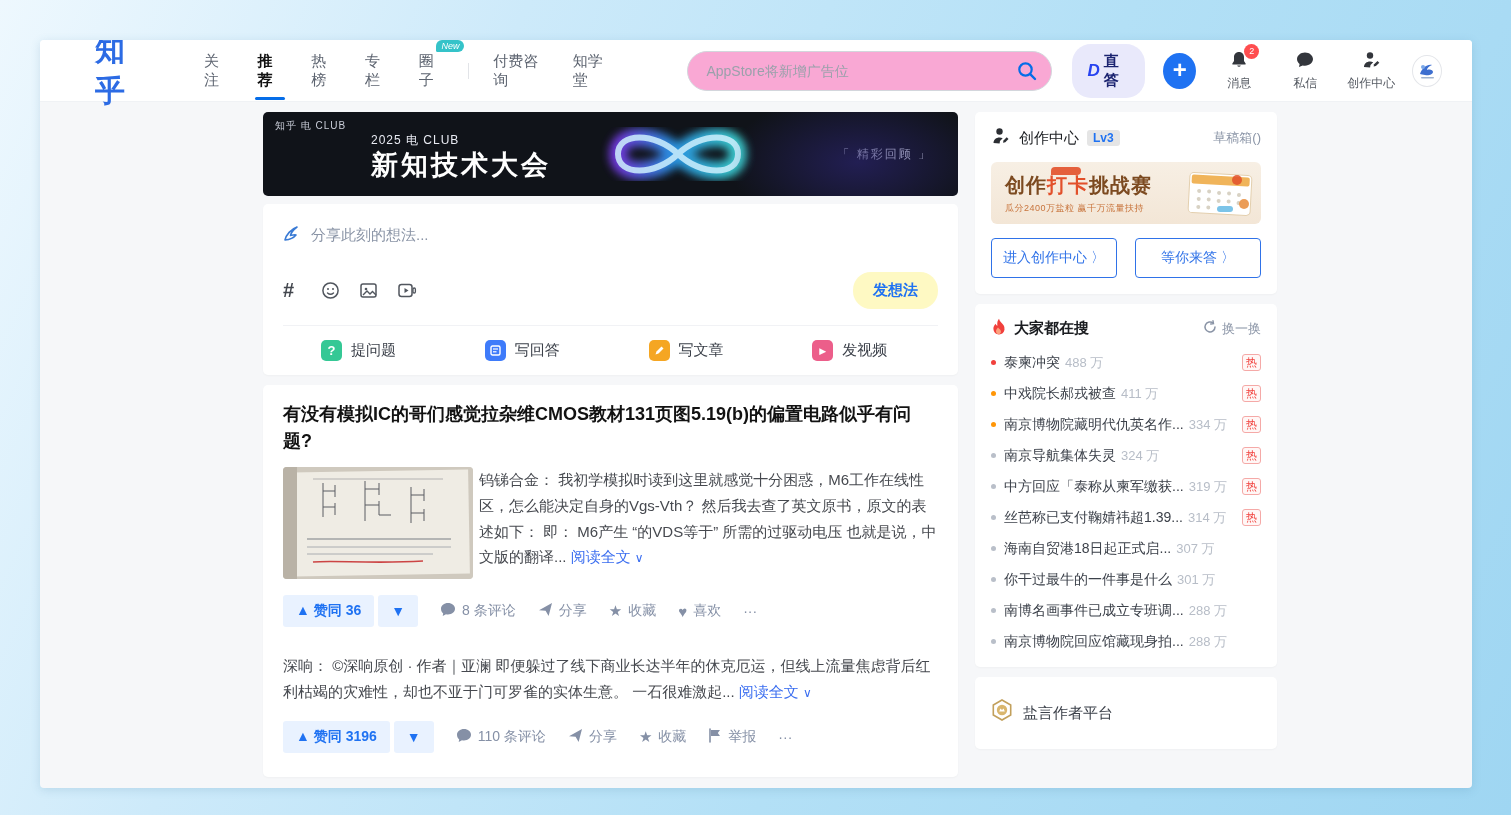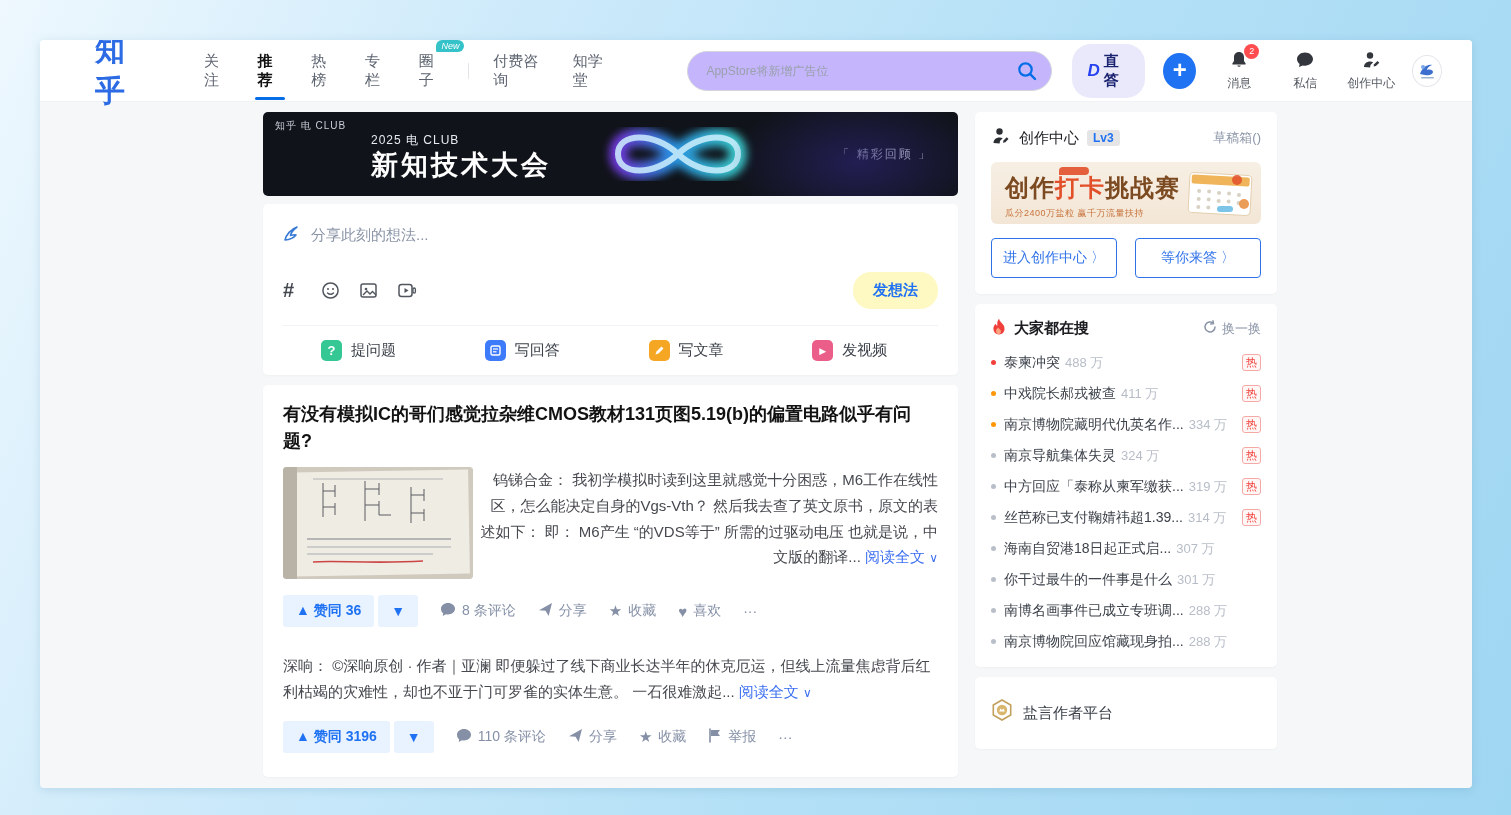--- a/index.html
+++ b/index.html
@@ -18,21 +18,21 @@
   .nav-item { position:relative; margin:0 14px; font-size:15px; color:#5d6470; cursor:pointer; padding:20px 0; }
   .nav-item.active { color:#121212; font-weight:bold; }
   .nav-item.active::after { content:""; position:absolute; left:50%; transform:translateX(-50%);
     bottom:10px; width:30px; height:3px; border-radius:2px; background:#056de8; }
   .nav-badge { position:absolute; top:8px; right:-20px; background:#35c3c9; color:#fff;
     font-size:9px; padding:1px 5px; border-radius:8px 8px 8px 2px; font-style:italic; }
   .nav-sep { width:1px; height:16px; background:#e2e4e8; margin:0 10px; }
 
   .search-wrap { position:relative; margin-left:62px; }
   .search-input { width:365px; height:40px; border:1px solid #d3d6dc; border-radius:999px;
-    padding:0 44px 0 18px; font-size:12px; color:#333; background:#c4b5fd; outline:none;
+    padding:0 44px 0 18px; font-size:14px; color:#333; background:#f9a8d4; outline:none;
     font-family:"Liberation Sans","DejaVu Sans",sans-serif; }
   .search-input::placeholder { color:#9aa1ab; }
   .search-btn { position:absolute; right:14px; top:9px; width:22px; height:22px; cursor:pointer; }
 
   .zhida { margin-left:20px; display:flex; align-items:center; gap:4px; background:#e9e9fb;
     border-radius:19px; padding:8px 15px; cursor:pointer; }
   .zhida-d { font-weight:900; font-style:italic; font-size:17px; color:#2743f0; }
   .zhida-label { font-size:15px; font-weight:bold; color:#1b2370; }
 
   .plus-btn { margin-left:18px; width:36px; height:36px; border-radius:50%; background:#1f72f2;
@@ -80,42 +80,42 @@
   .quick-item { flex:1; display:flex; align-items:center; justify-content:flex-start; gap:9px;
     padding:14px 0 14px 38px; cursor:pointer; }
   .q-ic { width:21px; height:21px; border-radius:5px; color:#fff; font-size:13px; font-weight:bold;
     display:flex; align-items:center; justify-content:center; }
   .quick-label { font-size:15px; color:#3c414a; }
 
   
   .feed { margin-top:10px; padding:16px 20px 24px; }
   .post + .post { margin-top:26px; }
   .post-title { font-size:18px; font-weight:bold; color:#121212; line-height:1.5; cursor:pointer; }
-  .post-body { display:flex; gap:6px; margin-top:12px;text-align:right; }
+  .post-body { display:flex; gap:6px; margin-top:12px; }
   .thumb { flex:0 0 190px; height:112px; border-radius:4px; overflow:hidden; cursor:pointer; background:#d8d3ca; }
   .excerpt { font-size:15px; color:#46494f; line-height:1.72; }
   .read-more { color:#3b6ef0; cursor:pointer; white-space:nowrap; }
   .chev { font-size:12px; color:#3b6ef0; }
   .post-actions { display:flex; align-items:center; gap:22px; margin-top:16px; }
   .vote-group { display:flex; gap:4px; }
   .vote-btn { background:#e9f2ff; color:#1f72f2; font-size:14px; font-weight:bold; border:none;
     border-radius:3px; padding:7px 13px; cursor:pointer; font-family:"Liberation Sans","DejaVu Sans",sans-serif; }
   .gray-act { display:flex; align-items:center; gap:6px; color:#8590a6; font-size:14px; cursor:pointer; }
   .gray-act .uni { font-size:15px; }
 
   
   .creator-card { padding:14px 16px 16px; }
   .creator-head { display:flex; align-items:center; }
   .creator-title { font-size:15px; color:#1b1d21; margin-left:8px; }
   .lv-badge { margin-left:8px; background:#e5e5e5; color:#1f72f2; font-size:12px; font-weight:bold;
     border-radius:3px; padding:1px 6px; }
   .drafts { margin-left:auto; font-size:13px; color:#8a94a6; cursor:pointer; }
   .campaign { position:relative; margin-top:12px; height:62px; border-radius:6px; cursor:pointer;
     background:linear-gradient(180deg,#f7efe4,#f3e6d6); overflow:hidden; padding:10px 12px 0 14px; }
-  .camp-line { font-size:24px; font-weight:bold; letter-spacing:1px; white-space:nowrap; }
+  .camp-line { font-size:20px; font-weight:bold; letter-spacing:1px; white-space:nowrap; }
   .camp-a { color:#7c4a20; } .camp-b { color:#e2502a; position:relative; }
   .camp-b::after { content:""; position:absolute; top:-7px; left:4px; width:30px; height:8px;
     background:#e2502a; border-radius:4px 4px 4px 0; opacity:.9; }
   .camp-sub { font-size:9px; font-weight:normal; color:#c8743c; margin-top:3px; letter-spacing:.5px; }
   .camp-cal { position:absolute; right:8px; top:8px; }
   .creator-btns { display:flex; gap:18px; margin-top:14px; }
   .outline-btn { flex:1; border:1px solid #2f72e8; color:#2f72e8; background:#fff; border-radius:4px;
     font-size:14px; padding:10px 0; text-align:center; cursor:pointer;
     font-family:"Liberation Sans","DejaVu Sans",sans-serif; }
 

